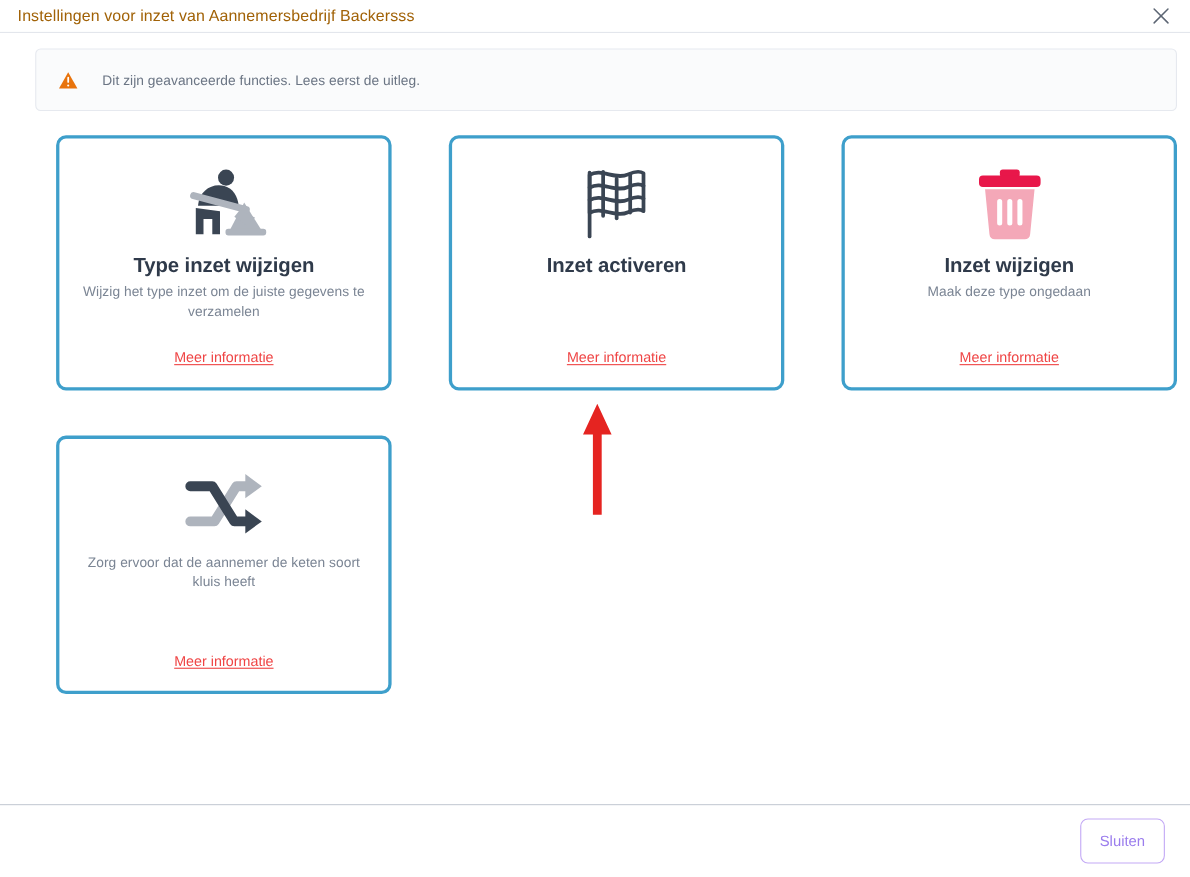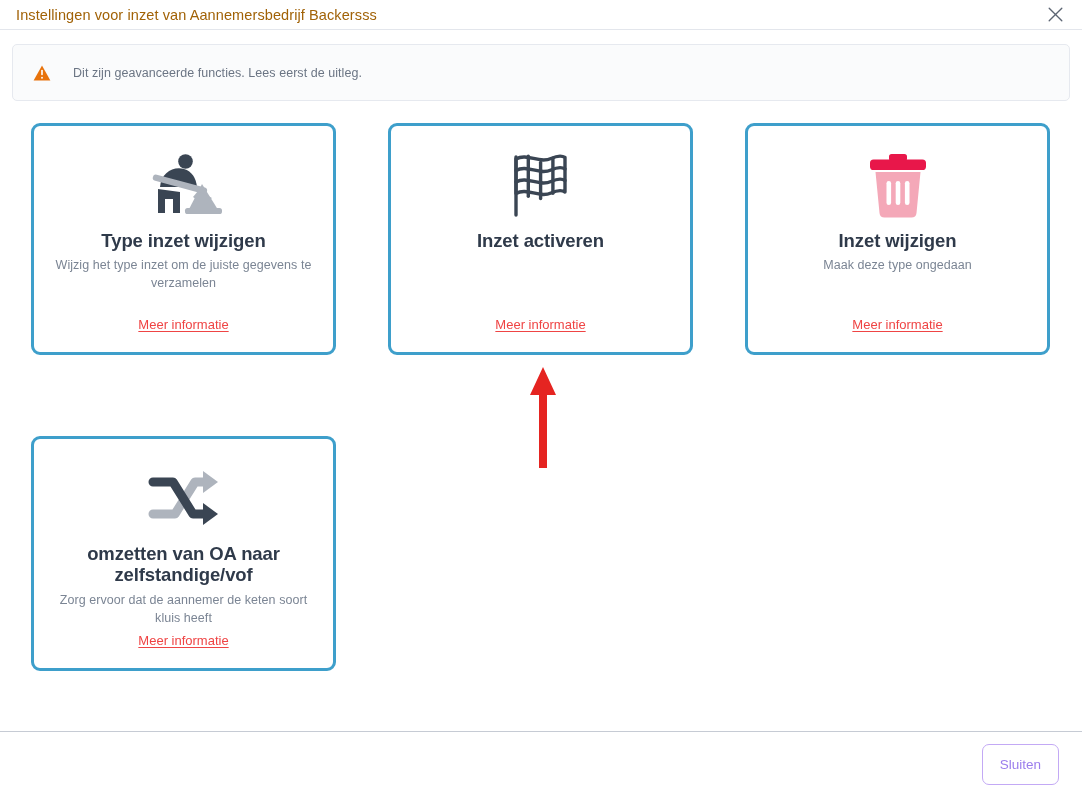--- a/index.html
+++ b/index.html
@@ -56,20 +56,21 @@
     border: none;
     padding: 0;
   }
 
   
   .dialog-body {
     flex: 1;
     box-sizing: border-box;
     padding: 14px 12px 0 12px;
     overflow: hidden;
+    margin-left: 20px;
   }
 
   
   .warning-banner {
     box-sizing: border-box;
     height: 57px;
     border: 1px solid #e6e9ef;
     border-radius: 5px;
     background: #fafbfc;
     display: flex;
@@ -87,21 +88,21 @@
   .warning-text {
     font-size: 12.5px;
     color: #6b7584;
     letter-spacing: 0.05px;
   }
 
   
   .card-grid {
     display: grid;
     grid-template-columns: repeat(3, 305px);
-    gap: 81px 52px;
+    gap: 41px 52px;
     padding-left: 19px;
   }
 
   .card {
     box-sizing: border-box;
     width: 305px;
     height: 232px;
     border: 3px solid #3e9fcb;
     border-radius: 9px;
     background: #ffffff;
@@ -285,21 +286,20 @@
               <path d="M8 46 L30 46 L50 14 L62 14"></path>
             </g>
             <path d="M58 3 L73 14 L58 25 Z" fill="#aeb4bd"></path>
 
             <g fill="none" stroke="#3a4553" stroke-width="9" stroke-linecap="round" stroke-linejoin="round">
               <path d="M8 14 L28 14 L48 46 L62 46"></path>
             </g>
             <path d="M58 35 L73 46 L58 57 Z" fill="#3a4553"></path>
           </svg>
         </div>
-        <div class="card-title">omzetten van OA naar zelfstandige/vof</div>
         <div class="card-desc">Zorg ervoor dat de aannemer de keten soort kluis heeft</div>
         <div class="card-link">Meer informatie</div>
       </div>
 
     </div>
   </div>
 
   <div class="dialog-footer">
     <button class="close-action-btn">Sluiten</button>
   </div>

